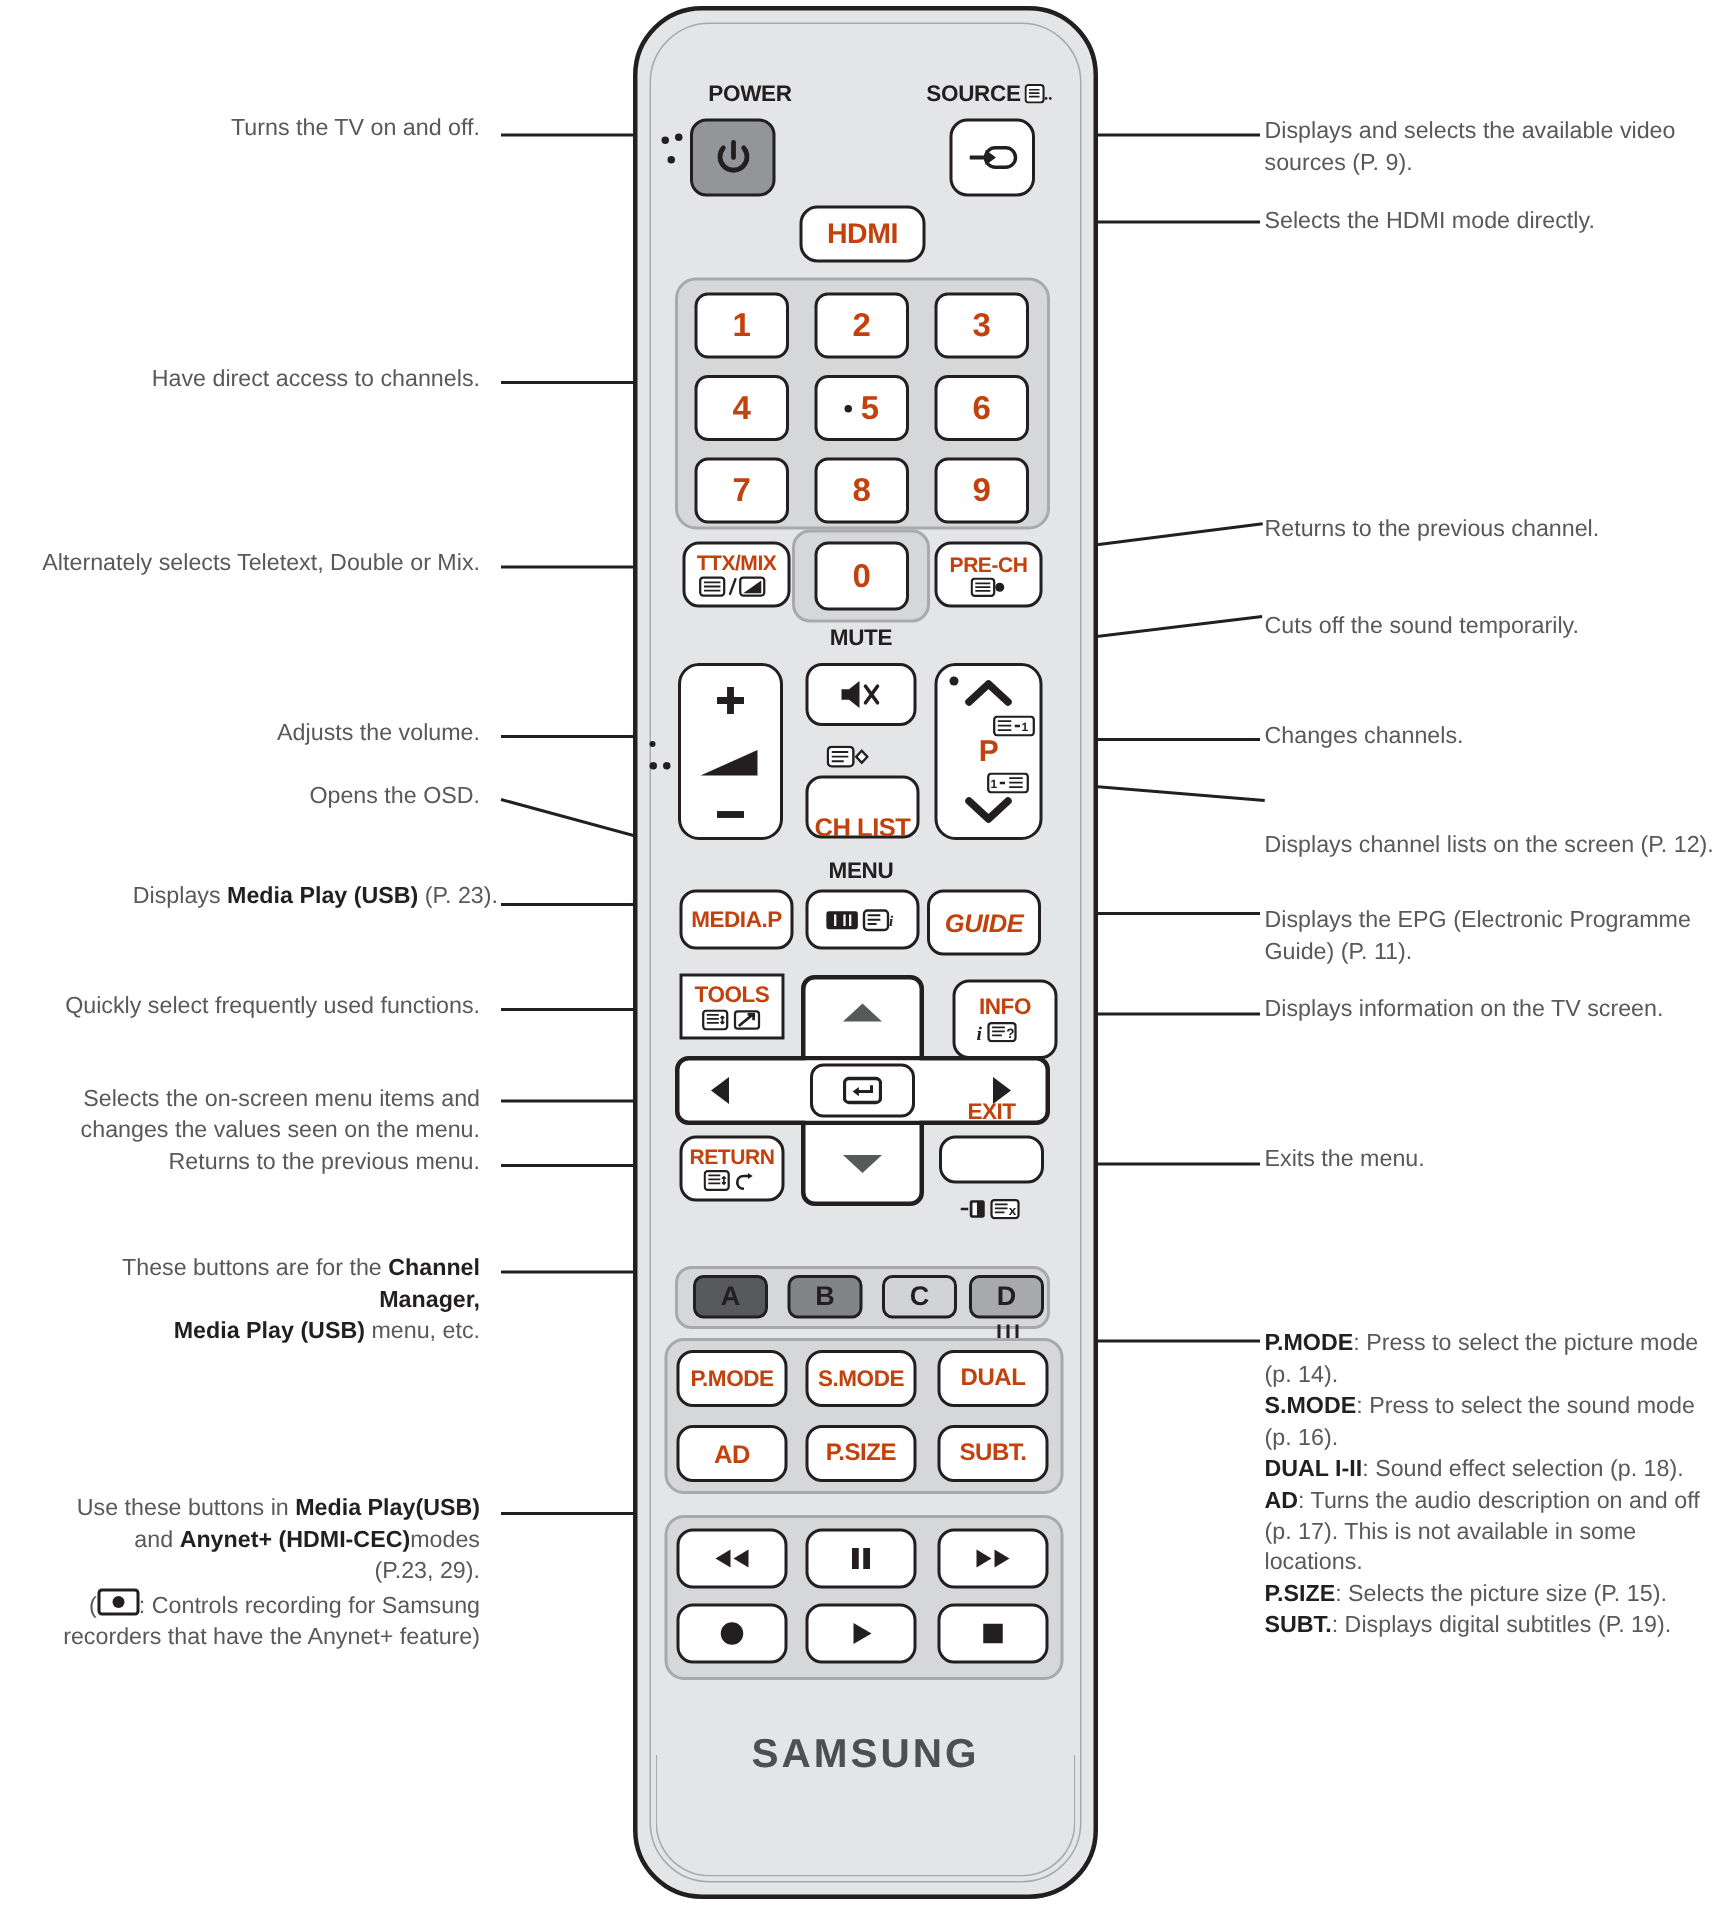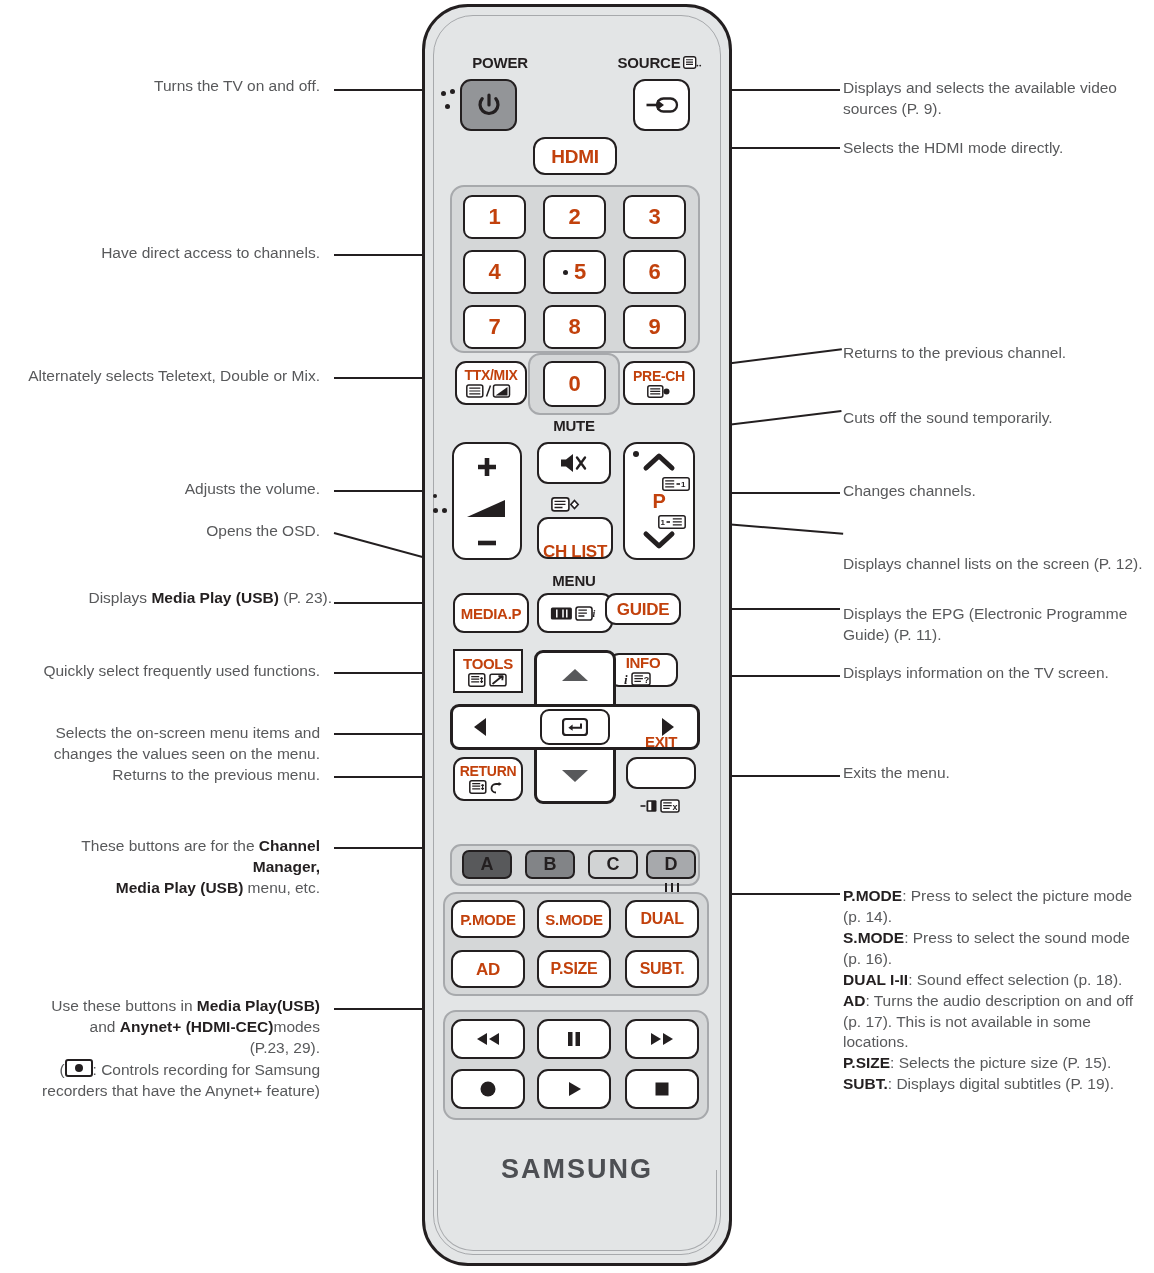--- a/index.html
+++ b/index.html
@@ -336,38 +336,38 @@
     <span class="gl">
       <svg width="50" height="17" viewBox="0 0 50 17">
         <rect x="0.9" y="2.5" width="21" height="12" rx="1.6" fill="#231f20"></rect>
         <path d="M6.8 4.6v7.8M13 4.6v7.8M16.8 4.6v7.8" stroke="#fff" stroke-width="1.5"></path>
         <rect x="26" y="2" width="16" height="13" rx="2.3" fill="#fff" stroke="#231f20" stroke-width="1.6"></rect>
         <path d="M28.4 5.2h8.5M28.4 8.1h8.5M28.4 11h6" stroke="#231f20" stroke-width="1.3"></path>
         <text x="42.6" y="12.3" font-size="10" font-style="italic" font-family="Liberation Serif, serif" fill="#231f20" font-weight="bold">i</text>
       </svg>
     </span>
   </div>
-  <div class="btn" style="left:180px;top:586px;width:76px;height:32px;border-radius:11px;">
+  <div class="btn" style="left:193px;top:586px;width:76px;height:44px;border-radius:11px;font-style:italic;">
     <span class="lbl" style="font-size:17px;">GUIDE</span>
   </div>
 
   <div class="btn" style="left:28px;top:642px;width:70px;height:44px;border-radius:0;">
     <span class="lbl" style="font-size:15px;">TOOLS</span>
     <span class="gl" style="margin-top:2px;">
       <svg width="40" height="14" viewBox="0 0 40 14">
         <rect x="0.8" y="0.8" width="16" height="12.4" rx="2" fill="#fff" stroke="#231f20" stroke-width="1.5"></rect>
         <path d="M3.2 3.6h8M3.2 6.2h8M3.2 8.9h8" stroke="#231f20" stroke-width="1.2"></path>
         <path d="M13.6 4.4v5.2M13.6 4.4l-1.2 1.4M13.6 4.4l1.2 1.4M13.6 9.6l-1.2-1.4M13.6 9.6l1.2-1.4" stroke="#231f20" stroke-width="1.1" fill="none"></path>
         <rect x="22" y="1.2" width="16" height="11.6" rx="1.8" fill="#fff" stroke="#231f20" stroke-width="1.5"></rect>
         <path d="M24.5 11 L34 3.2 M30.4 3.2h4v4" stroke="#231f20" stroke-width="1.8" fill="none"></path>
         <path d="M33 3 L35.4 3 L35.4 5.4 Z" fill="#231f20"></path>
       </svg>
     </span>
   </div>
-  <div class="btn" style="left:183px;top:646px;width:70px;height:34px;border-radius:11px;">
+  <div class="btn" style="left:210px;top:646px;width:70px;height:53px;border-radius:11px;">
     <span class="lbl" style="font-size:15px;">INFO</span>
     <span class="gl" style="margin-top:2px;">
       <svg width="40" height="14" viewBox="0 0 40 14">
         <text x="1" y="12" font-size="13" font-style="italic" font-family="Liberation Serif, serif" fill="#231f20">i</text>
         <rect x="9" y="1" width="18" height="12" rx="2" fill="#fff" stroke="#231f20" stroke-width="1.5"></rect>
         <path d="M11.4 3.9h8.5M11.4 6.6h8.5M11.4 9.3h6.5" stroke="#231f20" stroke-width="1.2"></path>
         <text x="20.8" y="11" font-size="9" font-family="Liberation Sans, sans-serif" fill="#231f20" font-weight="bold">?</text>
       </svg>
     </span>
   </div>

